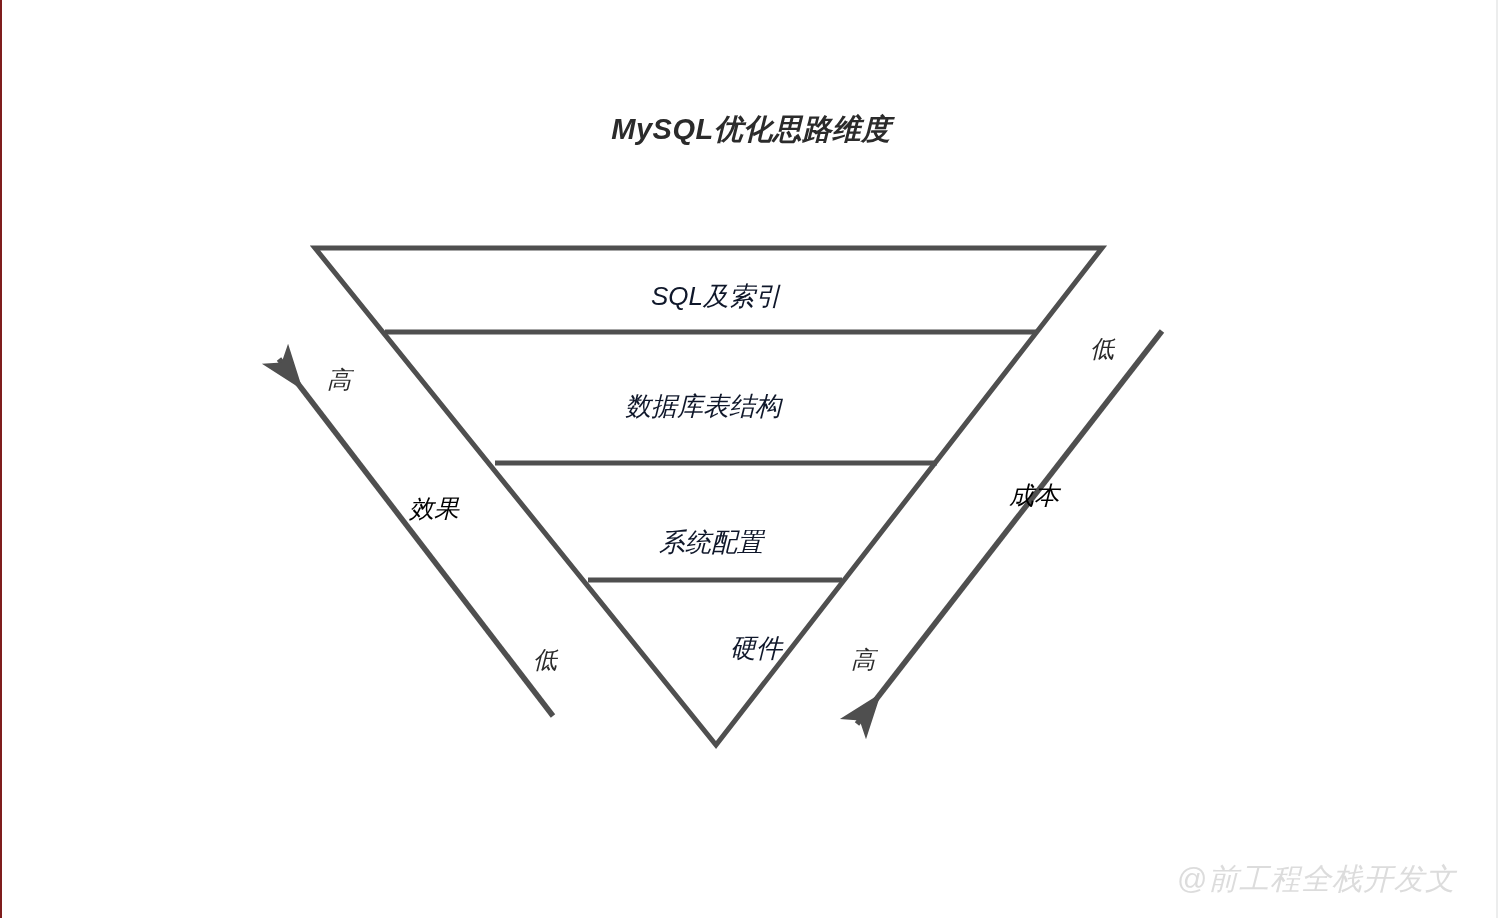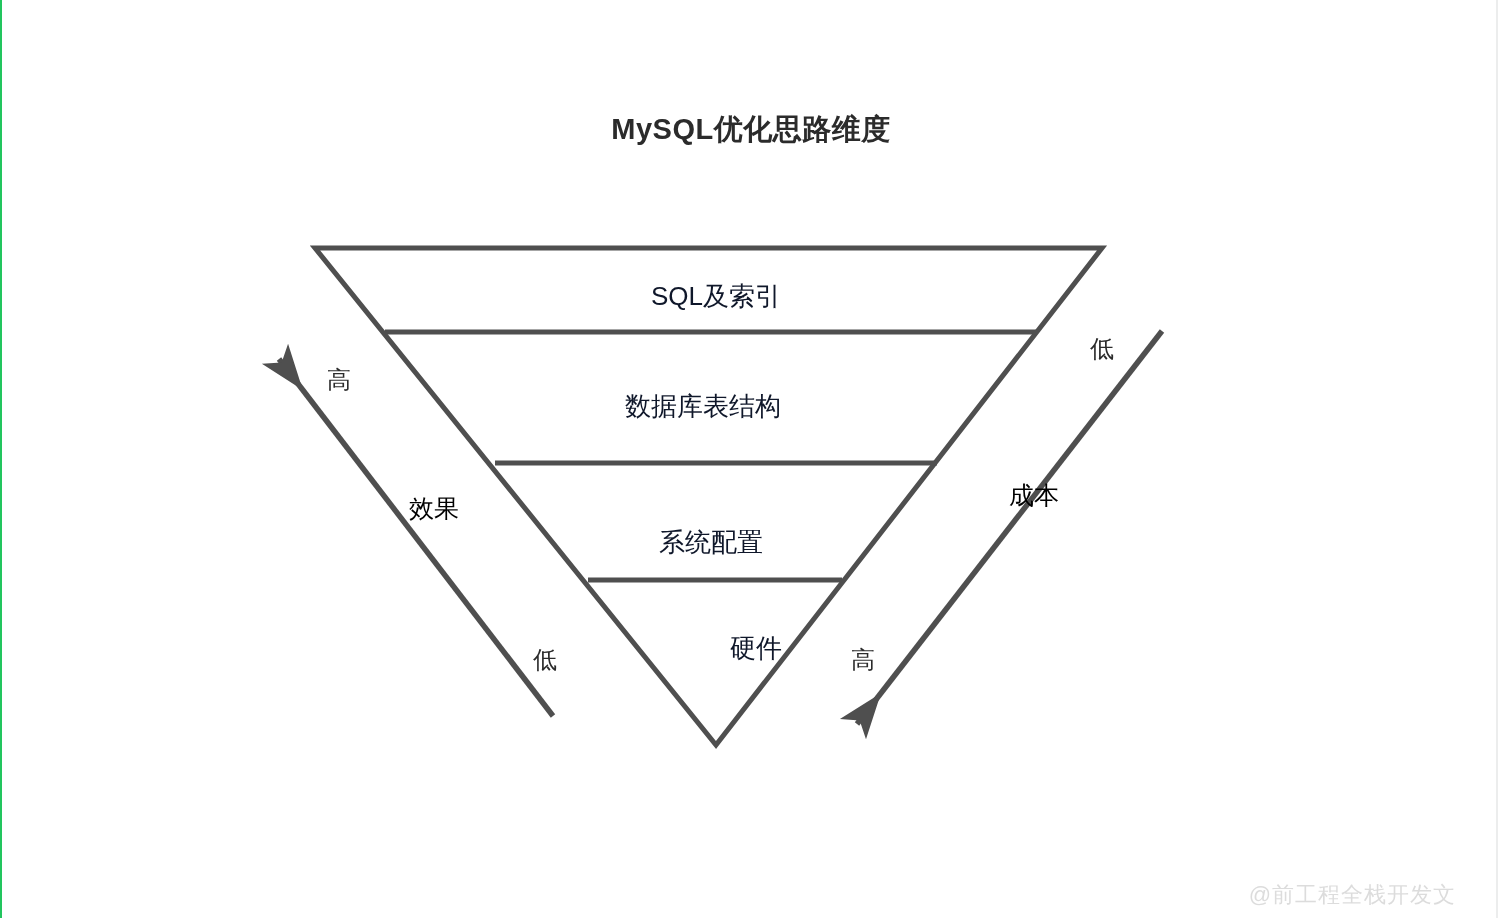--- a/index.html
+++ b/index.html
@@ -10,22 +10,23 @@
   body {
     font-family: "Liberation Sans", "DejaVu Sans", sans-serif;
   }
   #stage {
     position: relative;
     width: 1498px;
     height: 918px;
     background: #ffffff;
     overflow: hidden;
     box-sizing: border-box;
-    border-left: 2px solid #22c55e;
+    border-left: 2px solid #7f1d1d;
     border-right: 2px solid #eceded;
+    font-style: italic;
   }
   #diagram-title {
     position: absolute;
     left: 0;
     top: 112px;
     width: 1498px;
     text-align: center;
     font-size: 29px;
     font-weight: bold;
     color: #2b2b2b;
@@ -72,22 +73,22 @@
     color: rgba(255,255,255,0.0);
     -webkit-text-stroke: 2px rgba(60,60,60,0.92);
     text-stroke: 2px rgba(60,60,60,0.92);
     white-space: nowrap;
     letter-spacing: 2px;
     line-height: 1;
   }
   #watermark-sub {
     position: absolute;
     right: 40px;
-    bottom: 12px;
-    font-size: 22px;
+    bottom: 24px;
+    font-size: 30px;
     color: rgba(140,140,140,0.30);
     white-space: nowrap;
     letter-spacing: 1px;
     line-height: 1;
     text-align: center;
   }
 </style>
 </head>
 <body>
 

